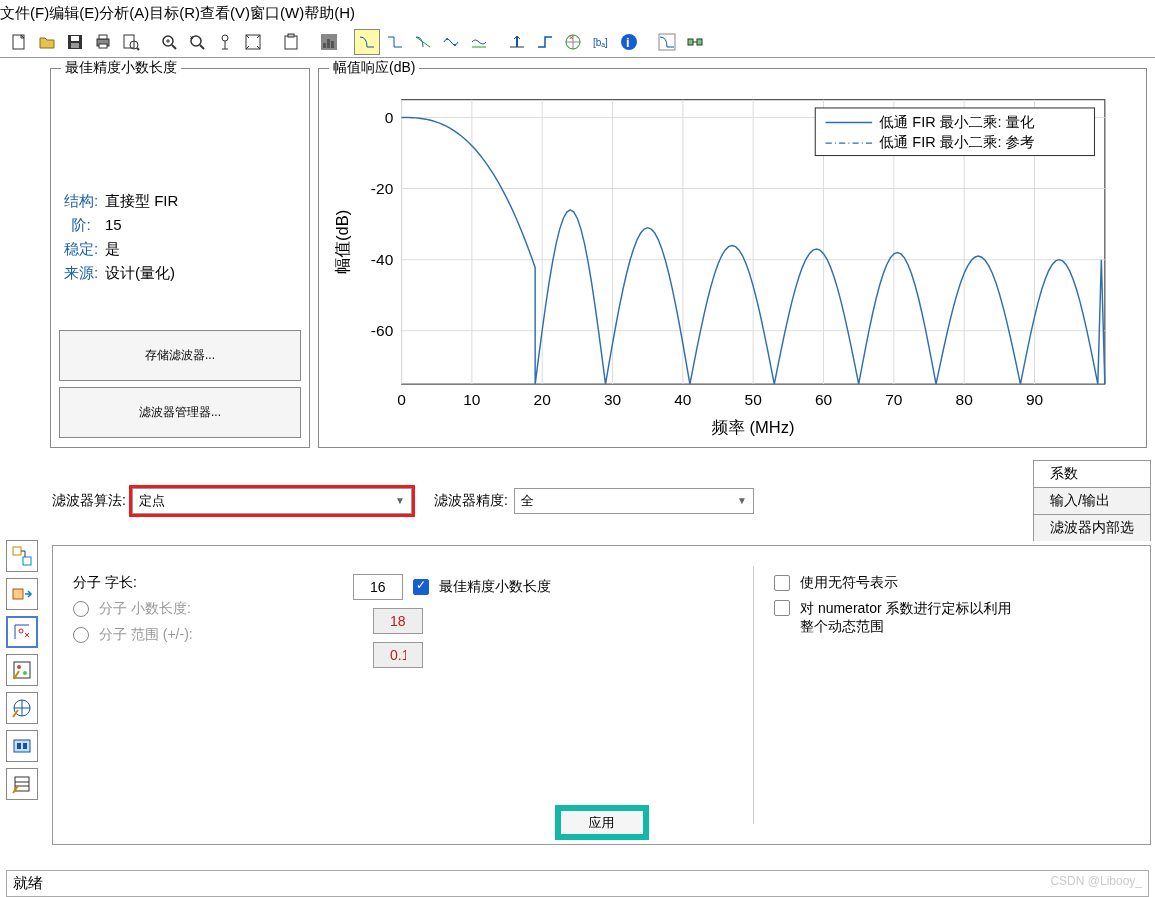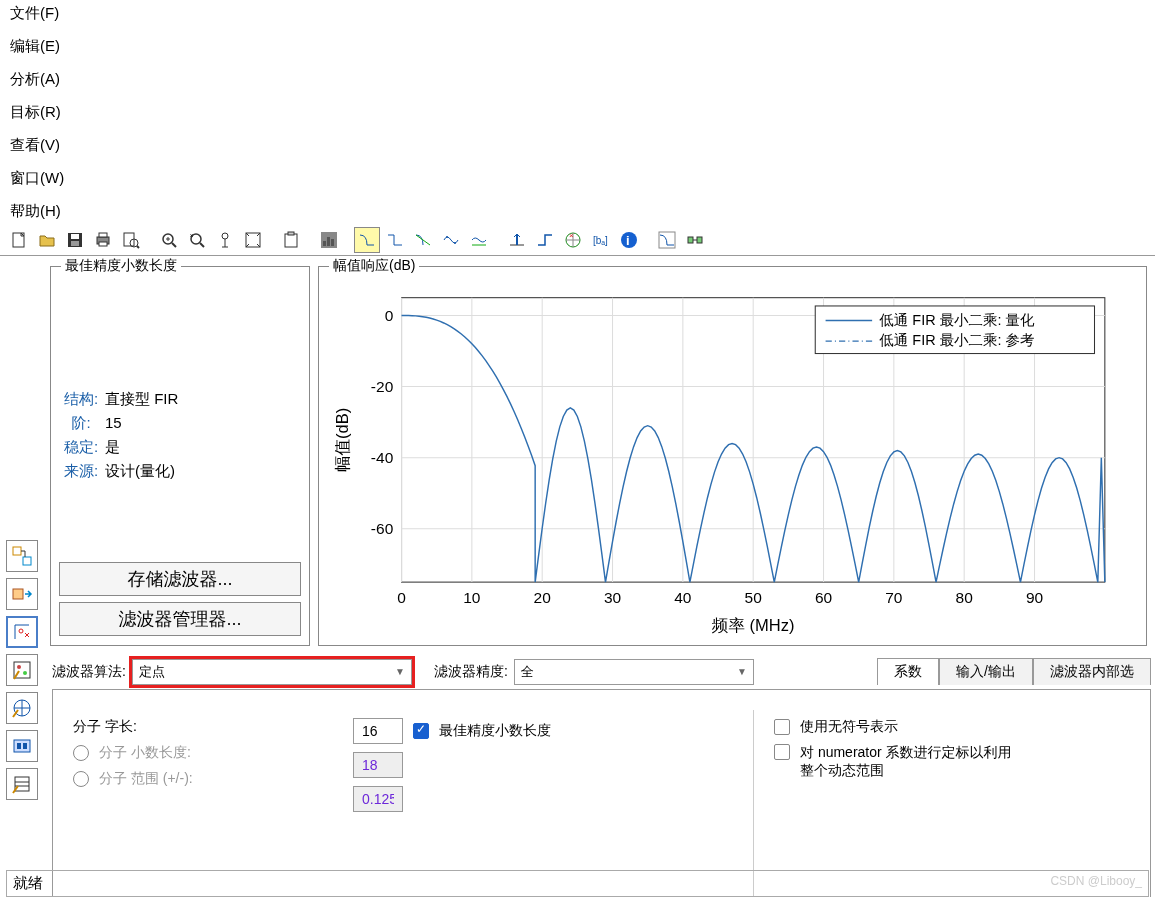--- a/index.html
+++ b/index.html
@@ -1,49 +1,49 @@
 <!DOCTYPE html>
 <html><head>
 <meta charset="utf-8">
 <style>
 * { box-sizing: border-box; margin: 0; padding: 0; }
 body { font-family: "Microsoft YaHei", Arial, sans-serif; font-size: 13px; background: #fff; color: #000; width: 1155px; height: 897px; overflow: hidden; position: relative; }
-.menubar { display: flex; gap: 14px; padding: 4px 10px; font-size: 15px; flex-direction: column; }
+.menubar { display: flex; padding: 4px 0; font-size: 15px; }
 .menubar span { cursor: default; }
 .toolbar { display: flex; gap: 2px; padding: 2px 6px; border-bottom: 1px solid #999; align-items: center; }
 .tb-btn { width: 26px; height: 26px; display: flex; align-items: center; justify-content: center; border: 1px solid transparent; }
 .tb-sep { width: 8px; }
 .main-row { display: flex; position: relative; }
 .panel { border: 1px solid #888; position: relative; margin: 10px 4px 4px 4px; padding: 10px 6px 6px 6px; background: #fff; }
 .panel-title { position: absolute; top: -10px; left: 10px; background: #fff; padding: 0 4px; font-size: 14px; }
 .left-panel { width: 260px; height: 380px; display: flex; flex-direction: column; margin-left: 50px; }
 .info-table { margin-top: 110px; font-size: 15px; line-height: 24px; }
 .info-table .lbl { color: #1b5fa8; display: inline-block; width: 48px; text-align: center; }
-.btn { border: 1px solid #888; background: #f5f5f5; padding: 4px 0; text-align: center; font-size: 18px; margin: 3px 2px; cursor: pointer; }
+.btn { border: 1px solid #888; background: #f5f5f5; padding: 16px 0; text-align: center; font-size: 12px; margin: 3px 2px; cursor: pointer; }
 .chart-panel { flex: 1; height: 380px; margin-right: 8px; }
 .chart-canvas { width: 100%; height: 100%; }
 .lower { position: relative; margin: 4px 4px 4px 52px; }
 .filter-row { display: flex; align-items: center; gap: 6px; padding: 4px 0; }
 .combo { border: 1px solid #999; height: 26px; padding: 2px 6px; background: #fff; display: flex; align-items: center; justify-content: space-between; text-align: right; }
 .combo .arr { font-size: 10px; color: #666; }
 .hl-red { outline: 3px solid #e62020; }
-.tabs { display: flex; margin-left: auto; }
+.tabs { display: flex; margin-left: auto; flex-direction: column; }
 .tab { border: 1px solid #999; padding: 4px 16px; background: #f2f2f2; font-size: 14px; border-bottom: none; }
 .tab.active { background: #fff; }
 .tab-body { border: 1px solid #999; padding: 20px; height: 300px; position: relative; display: flex; }
 .col1 { width: 280px; }
 .col2 { width: 400px; }
 .col3 { flex: 1; border-left: 1px solid #ccc; padding-left: 20px; }
 .field-row { display: flex; align-items: center; margin: 8px 0; gap: 10px; font-size: 14px; }
 .radio, .chk { width: 16px; height: 16px; border: 1px solid #888; border-radius: 2px; display: inline-block; flex-shrink: 0; }
 .radio { border-radius: 50%; }
 .chk.checked { background: #1860d0; border-color: #1860d0; position: relative; }
 .chk.checked::after { content: "✓"; color: #fff; font-size: 12px; position: absolute; top: -2px; left: 2px; }
-.txt-input { border: 1px solid #999; height: 26px; width: 50px; padding: 2px 8px; font-size: 14px; }
-.txt-input.disabled { background: #eee; color: #6d28d9; }
+.txt-input { border: 1px solid #999; height: 26px; width: 50px; padding: 2px 16px; font-size: 14px; }
+.txt-input.disabled { background: #eee; color: #b91c1c; margin-left: 20px; }
 .disabled-txt { color: #999; }
 .apply-row { position: absolute; bottom: 12px; left: 0; right: 0; text-align: center; }
 .apply-btn { border: 6px solid #14b8a6; padding: 4px 28px; background: #f5f5f5; }
 .side-toolbar { position: absolute; left: 6px; top: 540px; display: flex; flex-direction: column; gap: 6px; }
 .side-btn { width: 32px; height: 32px; border: 1px solid #888; display: flex; align-items: center; justify-content: center; background: #fff; }
 .side-btn.sel { border: 2px solid #4a7ec8; }
 .statusbar { position: absolute; bottom: 0; left: 6px; right: 6px; border: 1px solid #aaa; padding: 3px 6px; font-size: 15px; display: flex; justify-content: space-between; }
 .watermark { color: #ccc; font-size: 12px; }
 svg { display: block; }
 </style>

